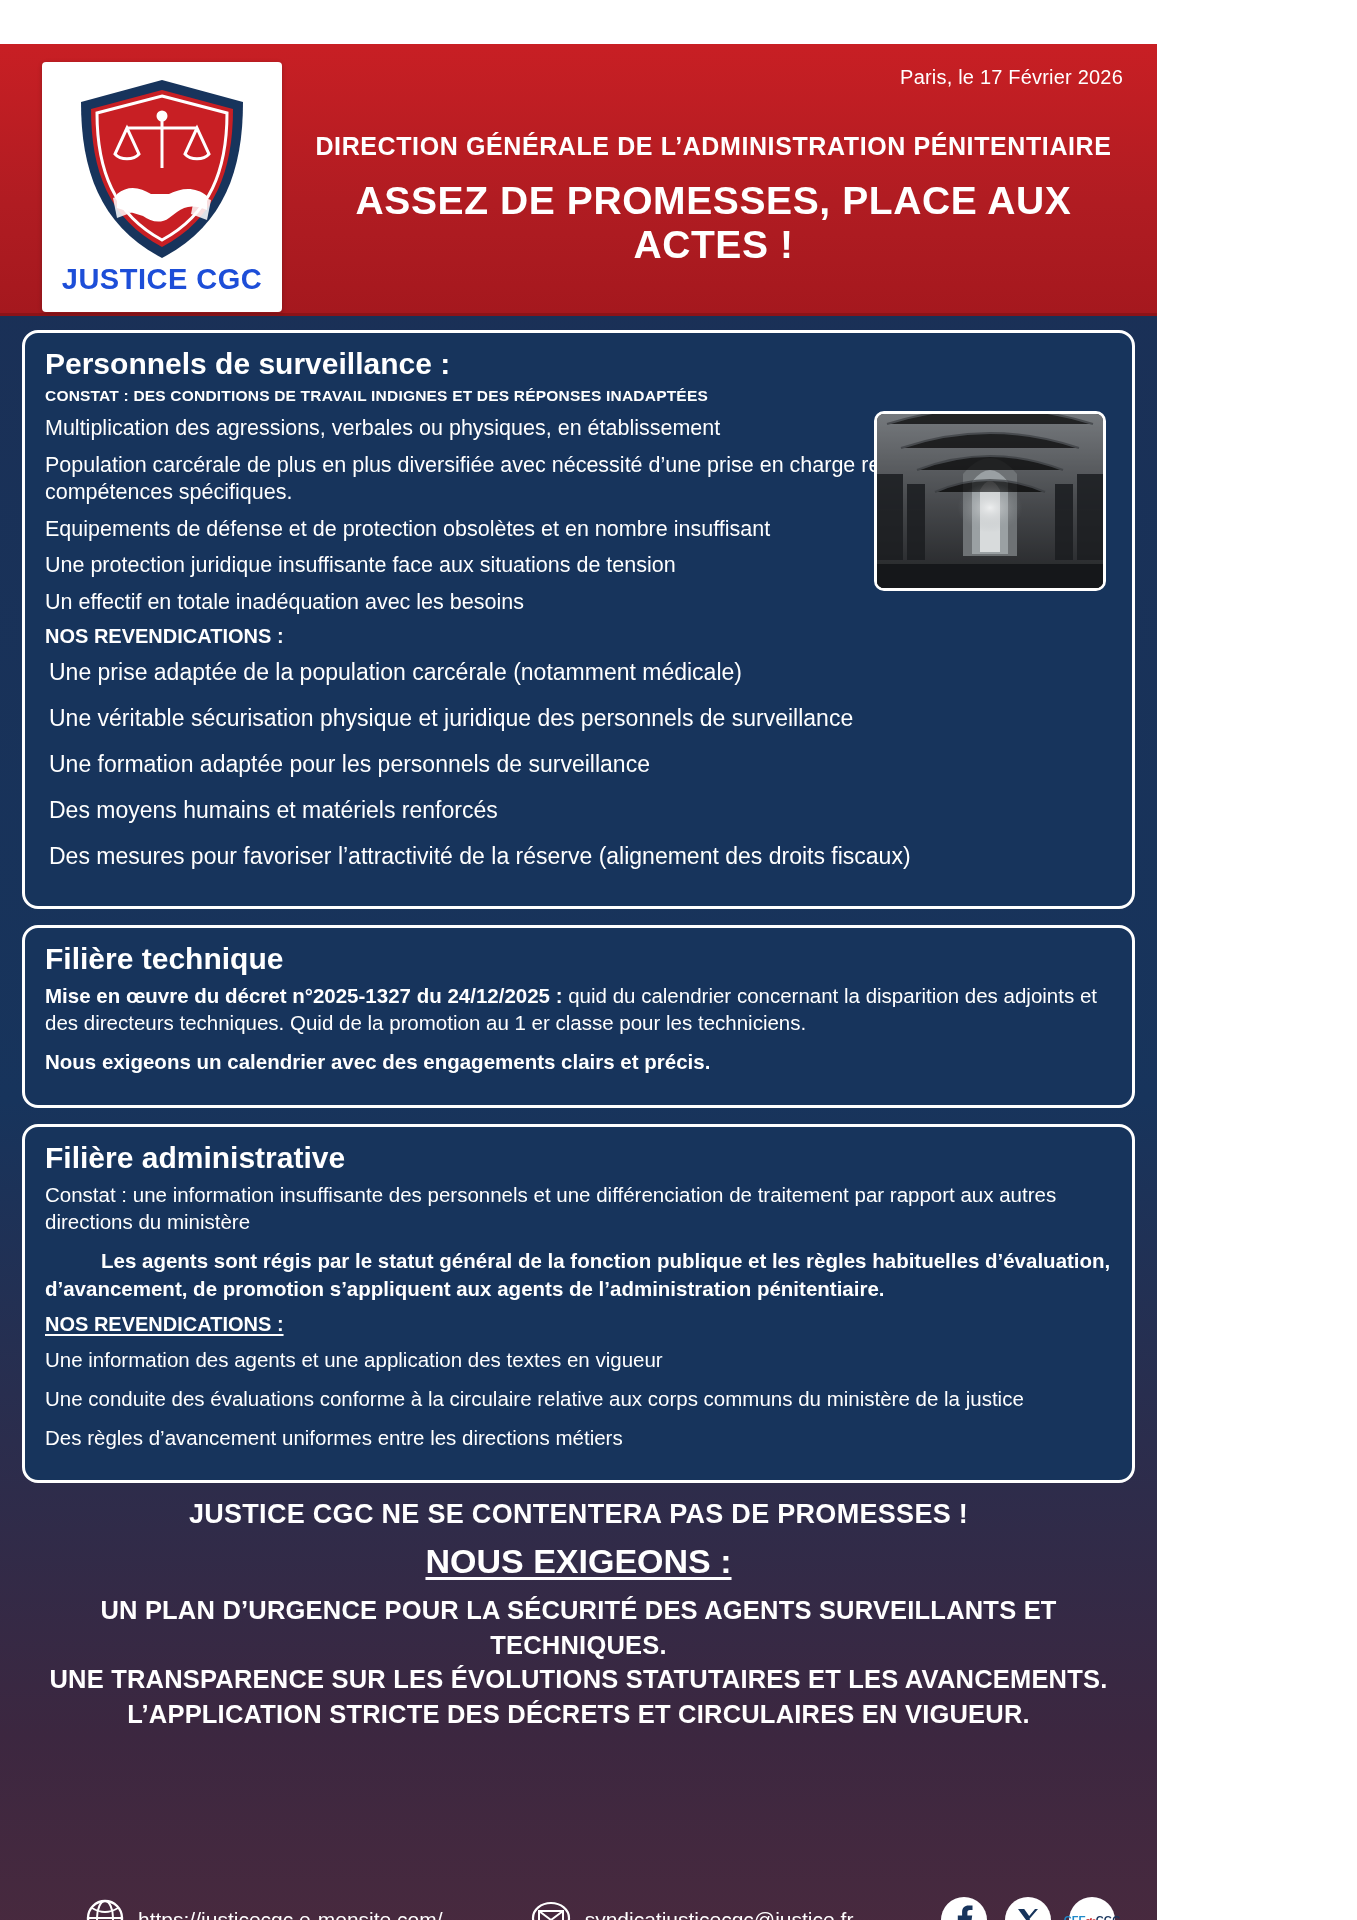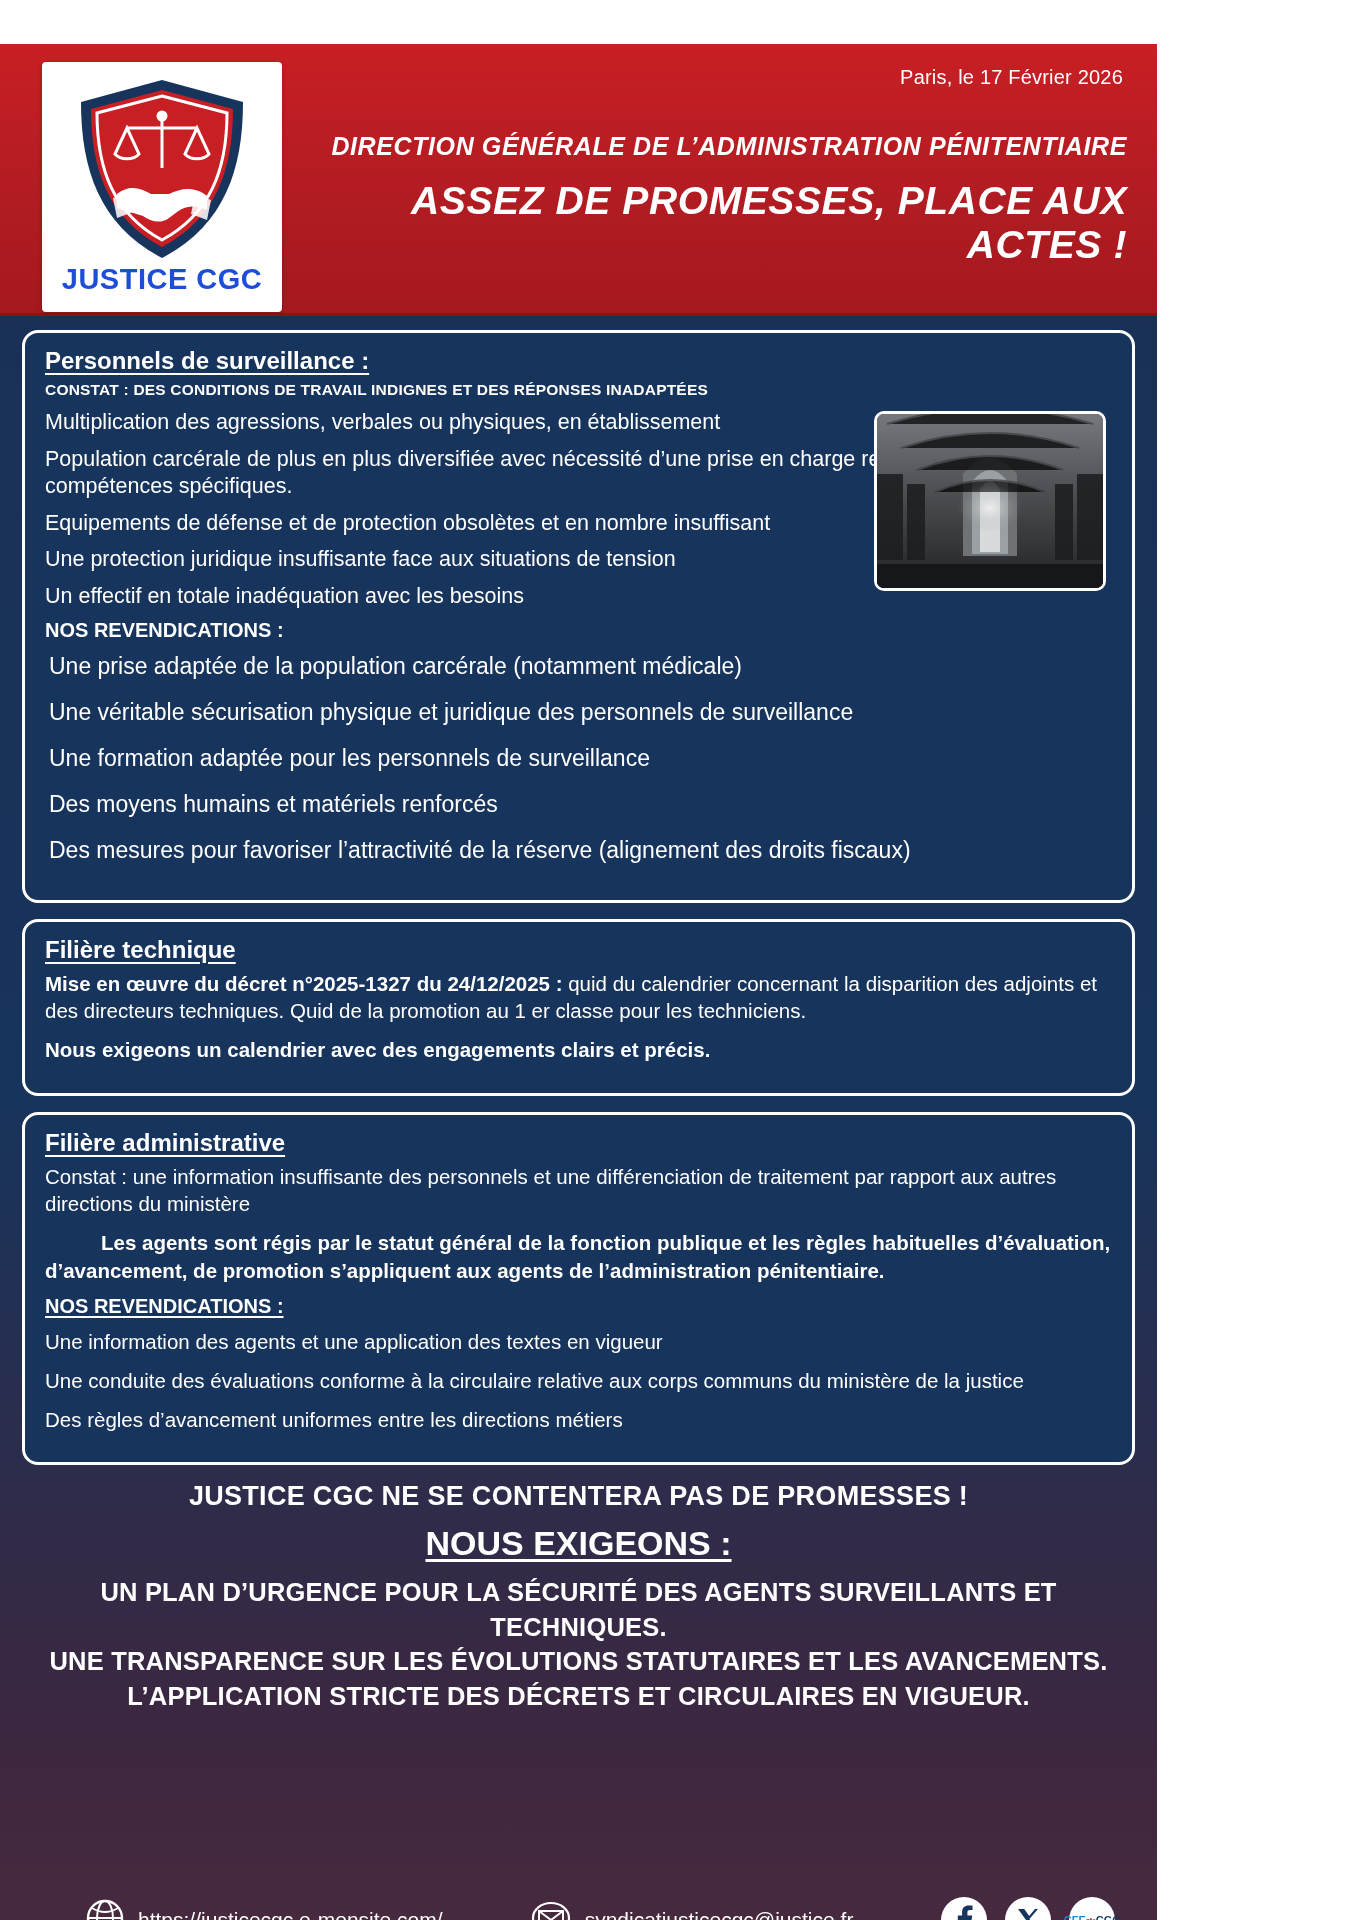--- a/index.html
+++ b/index.html
@@ -32,23 +32,22 @@
     right: 34px;
     color: #ffffff;
     font-size: 20px;
     letter-spacing: .2px;
   }
   .header-titles {
     position: absolute;
     left: 300px;
     right: 30px;
     top: 88px;
-    text-align: right;
-    color: #ffffff;
-    font-style: italic;
+    text-align: center;
+    color: #ffffff;
   }
   .header-sub {
     font-size: 25px;
     font-weight: bold;
     letter-spacing: .6px;
     text-transform: uppercase;
   }
   .header-main {
     margin-top: 18px;
     font-size: 39px;
@@ -91,23 +90,22 @@
   .panel {
     position: relative;
     margin: 0 22px 16px 22px;
     background: #17345c;
     border: 3px solid #ffffff;
     border-radius: 16px;
     color: #ffffff;
     padding: 14px 20px 18px 20px;
   }
   .panel-title {
-    font-size: 24px;
-    font-weight: bold;
-    text-decoration: underline;
+    font-size: 30px;
+    font-weight: bold;
     text-underline-offset: 4px;
     margin-bottom: 6px;
   }
   .constat-small {
     font-size: 15.5px;
     font-weight: bold;
     letter-spacing: .2px;
     margin-bottom: 10px;
   }
   .line {

